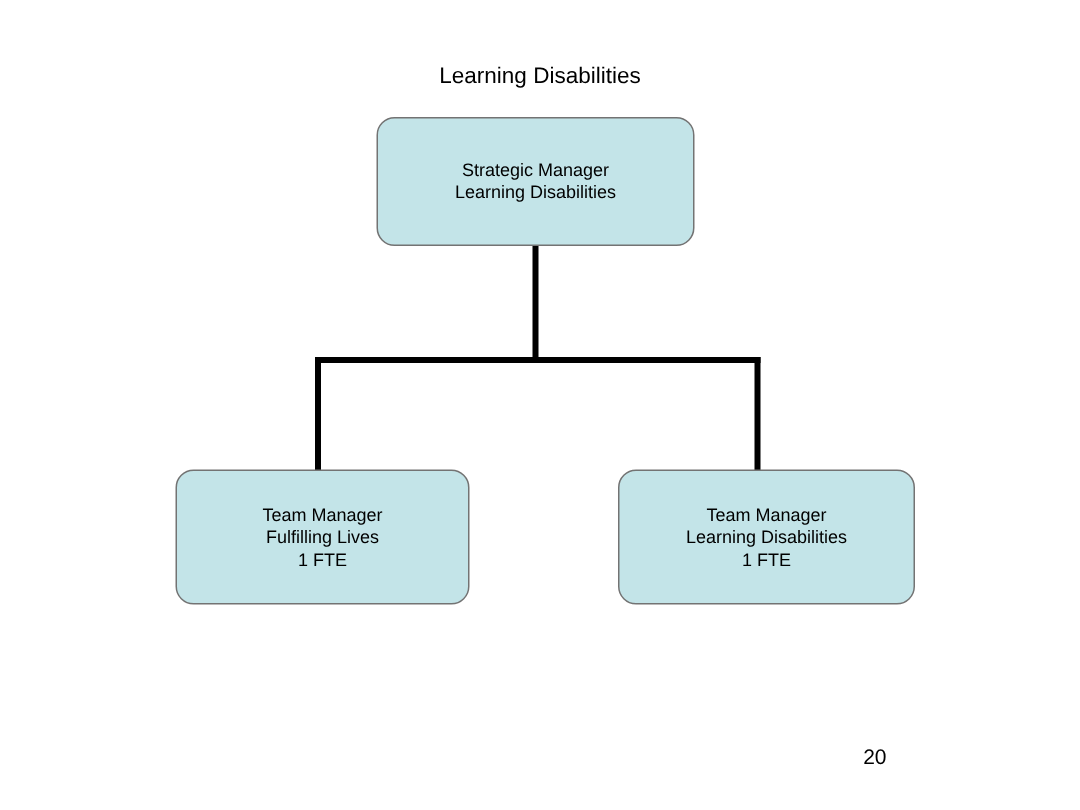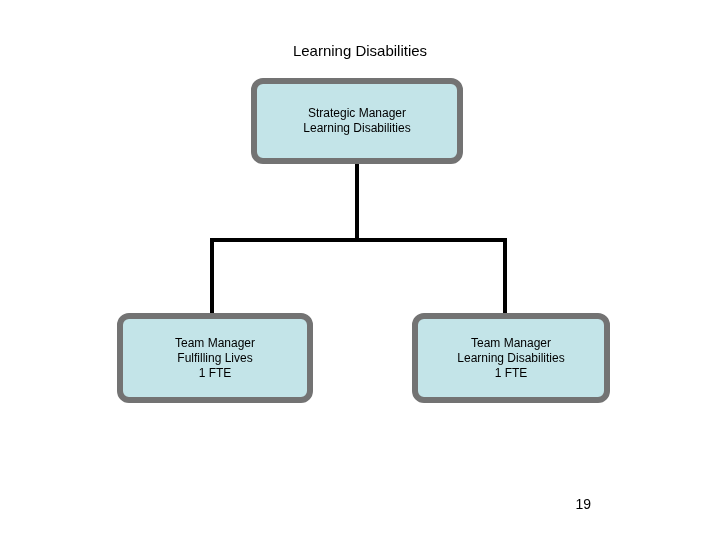--- a/index.html
+++ b/index.html
@@ -29,21 +29,21 @@
     width: 720px;
     text-align: center;
     font-size: 15px;
     line-height: 19px;
     color: #000000;
   }
   .node {
     position: absolute;
     box-sizing: border-box;
     background: #c3e4e8;
-    border: 6px solid #737373;
+    border: 1px solid #737373;
     border-radius: 12px;
     display: flex;
     align-items: center;
     justify-content: center;
     text-align: center;
     font-size: 12px;
     line-height: 15px;
   }
   .node .node-text {
     display: block;
@@ -130,15 +130,15 @@
 Fulfilling Lives
 1 FTE</span>
   </div>
 
   <div class="node" id="node-right">
     <span class="node-text">Team Manager
 Learning Disabilities
 1 FTE</span>
   </div>
 
-  <div class="page-number">19</div>
+  <div class="page-number">20</div>
 
 </div>
 
 </body></html>

